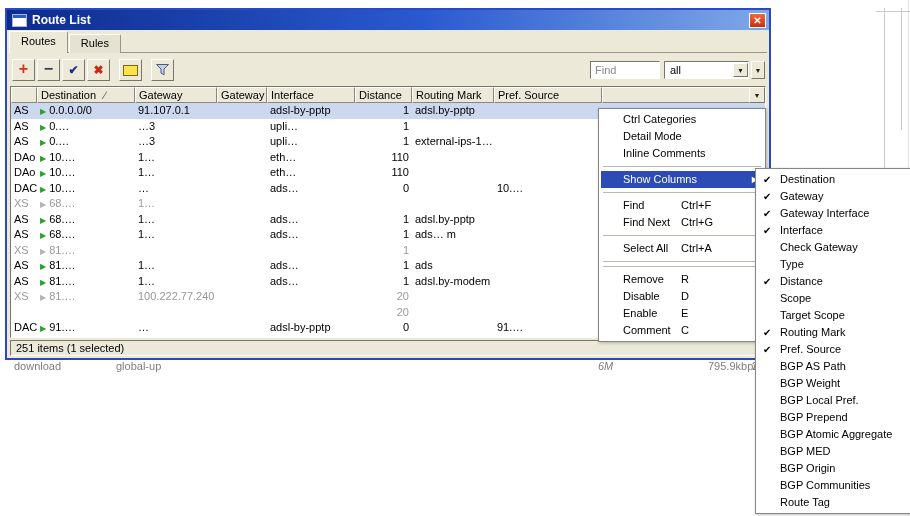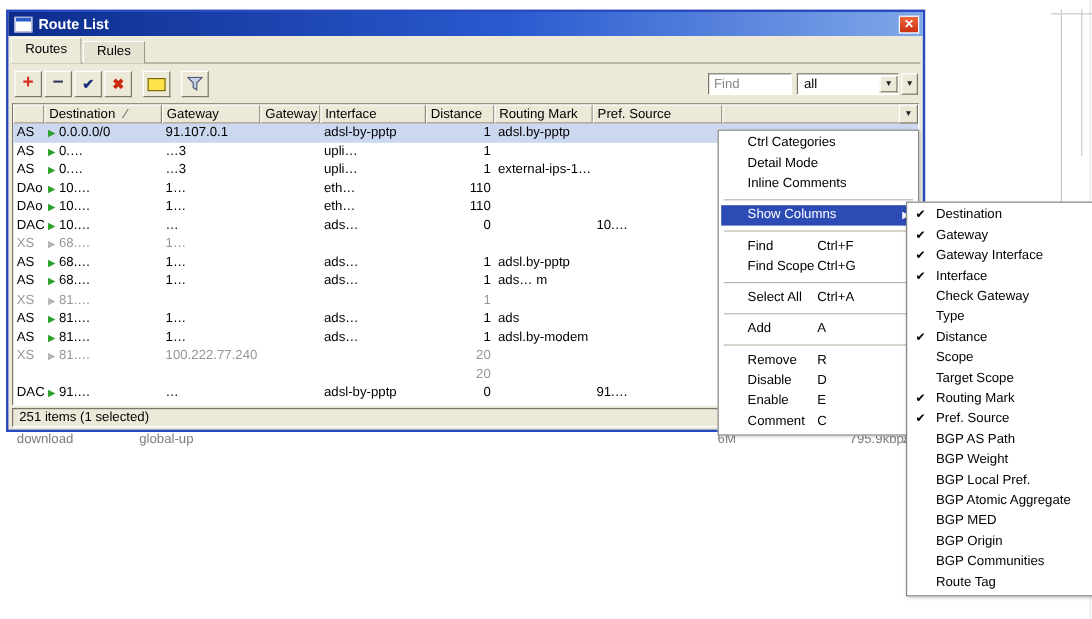--- a/index.html
+++ b/index.html
@@ -97,21 +97,21 @@
 
 <div class="screen">
 
   <div class="artifact-vline" style="left:884px;top:8px;height:176px;"></div>
   <div class="artifact-vline" style="left:901px;top:8px;height:122px;"></div>
   <div class="artifact-vline" style="left:908px;top:0;height:516px;background:#e4e4e4;"></div>
   <div class="artifact-hline" style="left:876px;top:11px;width:34px;"></div>
   <div class="bg-bottom-row">
       <span style="left: 14px;">download</span>
       <span style="left: 116px;">global-up</span>
-      <span style="left: 598px;">6M</span>
+      <span style="left: 598px; font-style: italic;">6M</span>
       <span style="left: 708px;">795.9kbps</span>
       <span style="left: 752px;">2065.7 MiB</span>
     </div>
 
   <div class="window">
 
     <div class="titlebar">
       <div class="title-icon"></div>
       <span>Route List</span>
       <div class="close-btn">✕</div>
@@ -340,25 +340,24 @@
   </div>
 
   <div class="menu ctx">
       <div class="mi"><span class="lab">Ctrl Categories</span></div>
       <div class="mi"><span class="lab">Detail Mode</span></div>
       <div class="mi"><span class="lab">Inline Comments</span></div>
       <div class="msep"></div>
       <div class="mi hl"><span class="lab">Show Columns</span><span class="marrow">▶</span></div>
       <div class="msep"></div>
       <div class="mi"><span class="lab">Find</span><span class="sc">Ctrl+F</span></div>
-      <div class="mi"><span class="lab">Find Scope</span><span class="sc">Ctrl+G</span></div>
+      <div class="mi"><span class="lab">Find Next</span><span class="sc">Ctrl+G</span></div>
       <div class="msep"></div>
       <div class="mi"><span class="lab">Select All</span><span class="sc">Ctrl+A</span></div>
       <div class="msep"></div>
-      <div class="mi"><span class="lab">Add</span><span class="sc">A</span></div>
       <div class="msep"></div>
       <div class="mi"><span class="lab">Remove</span><span class="sc">R</span></div>
       <div class="mi"><span class="lab">Disable</span><span class="sc">D</span></div>
       <div class="mi"><span class="lab">Enable</span><span class="sc">E</span></div>
       <div class="mi"><span class="lab">Comment</span><span class="sc">C</span></div>
     </div>
 
   <div class="menu sub">
       <div class="smi"><span class="chk">✔</span><span>Destination</span></div>
       <div class="smi"><span class="chk">✔</span><span>Gateway</span></div>
@@ -367,20 +366,21 @@
       <div class="smi"><span>Check Gateway</span></div>
       <div class="smi"><span>Type</span></div>
       <div class="smi"><span class="chk">✔</span><span>Distance</span></div>
       <div class="smi"><span>Scope</span></div>
       <div class="smi"><span>Target Scope</span></div>
       <div class="smi"><span class="chk">✔</span><span>Routing Mark</span></div>
       <div class="smi"><span class="chk">✔</span><span>Pref. Source</span></div>
       <div class="smi"><span>BGP AS Path</span></div>
       <div class="smi"><span>BGP Weight</span></div>
       <div class="smi"><span>BGP Local Pref.</span></div>
+      <div class="smi"><span>BGP Prepend</span></div>
       <div class="smi"><span>BGP Atomic Aggregate</span></div>
       <div class="smi"><span>BGP MED</span></div>
       <div class="smi"><span>BGP Origin</span></div>
       <div class="smi"><span>BGP Communities</span></div>
       <div class="smi"><span>Route Tag</span></div>
     </div>
 
 </div>
 
 </body></html>

